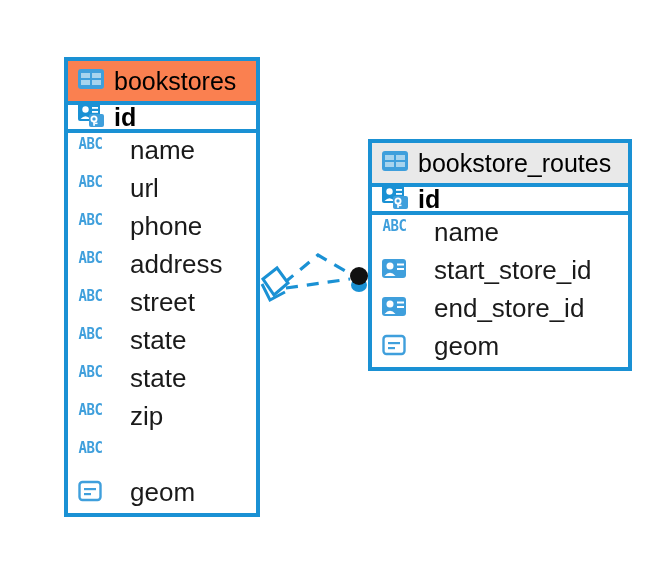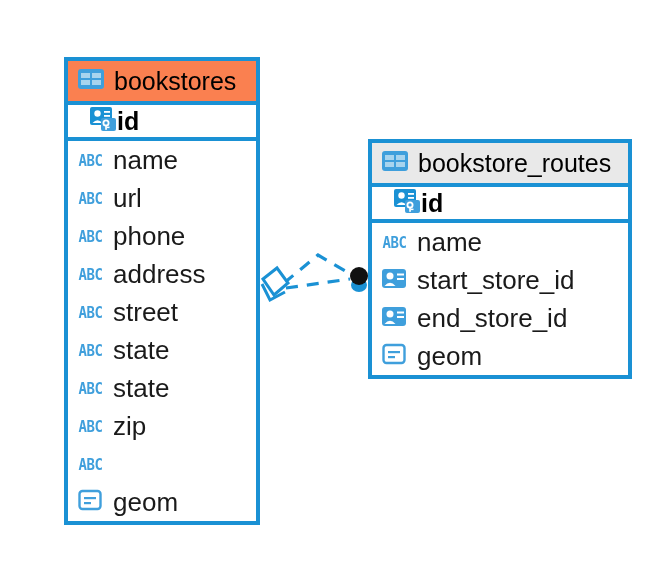--- a/index.html
+++ b/index.html
@@ -47,37 +47,37 @@
     font-size: 25px;
     color: #000000;
     line-height: 1;
     white-space: nowrap;
   }
 
   .pk-row {
     box-sizing: border-box;
     display: flex;
     align-items: center;
-    padding: 0 21px;
-    height: 36px;
+    gap: 9px;
+    padding: 0 9px;
+    height: 28px;
     border-bottom: 4px solid #1a91d4;
     background: #ffffff;
   }
   .pk-row .col-label {
     font-size: 25px;
     font-weight: bold;
     color: #000000;
     line-height: 1;
   }
 
   .col-row {
     box-sizing: border-box;
     display: flex;
-    align-items: center;
-    gap: 9px;
+    gap: 26px;
     padding: 4px 9px;
     height: 38px;
     background: #ffffff;
   }
   .col-row .col-label {
     font-size: 26px;
     color: #1a1a1a;
     line-height: 1;
     white-space: nowrap;
   }

